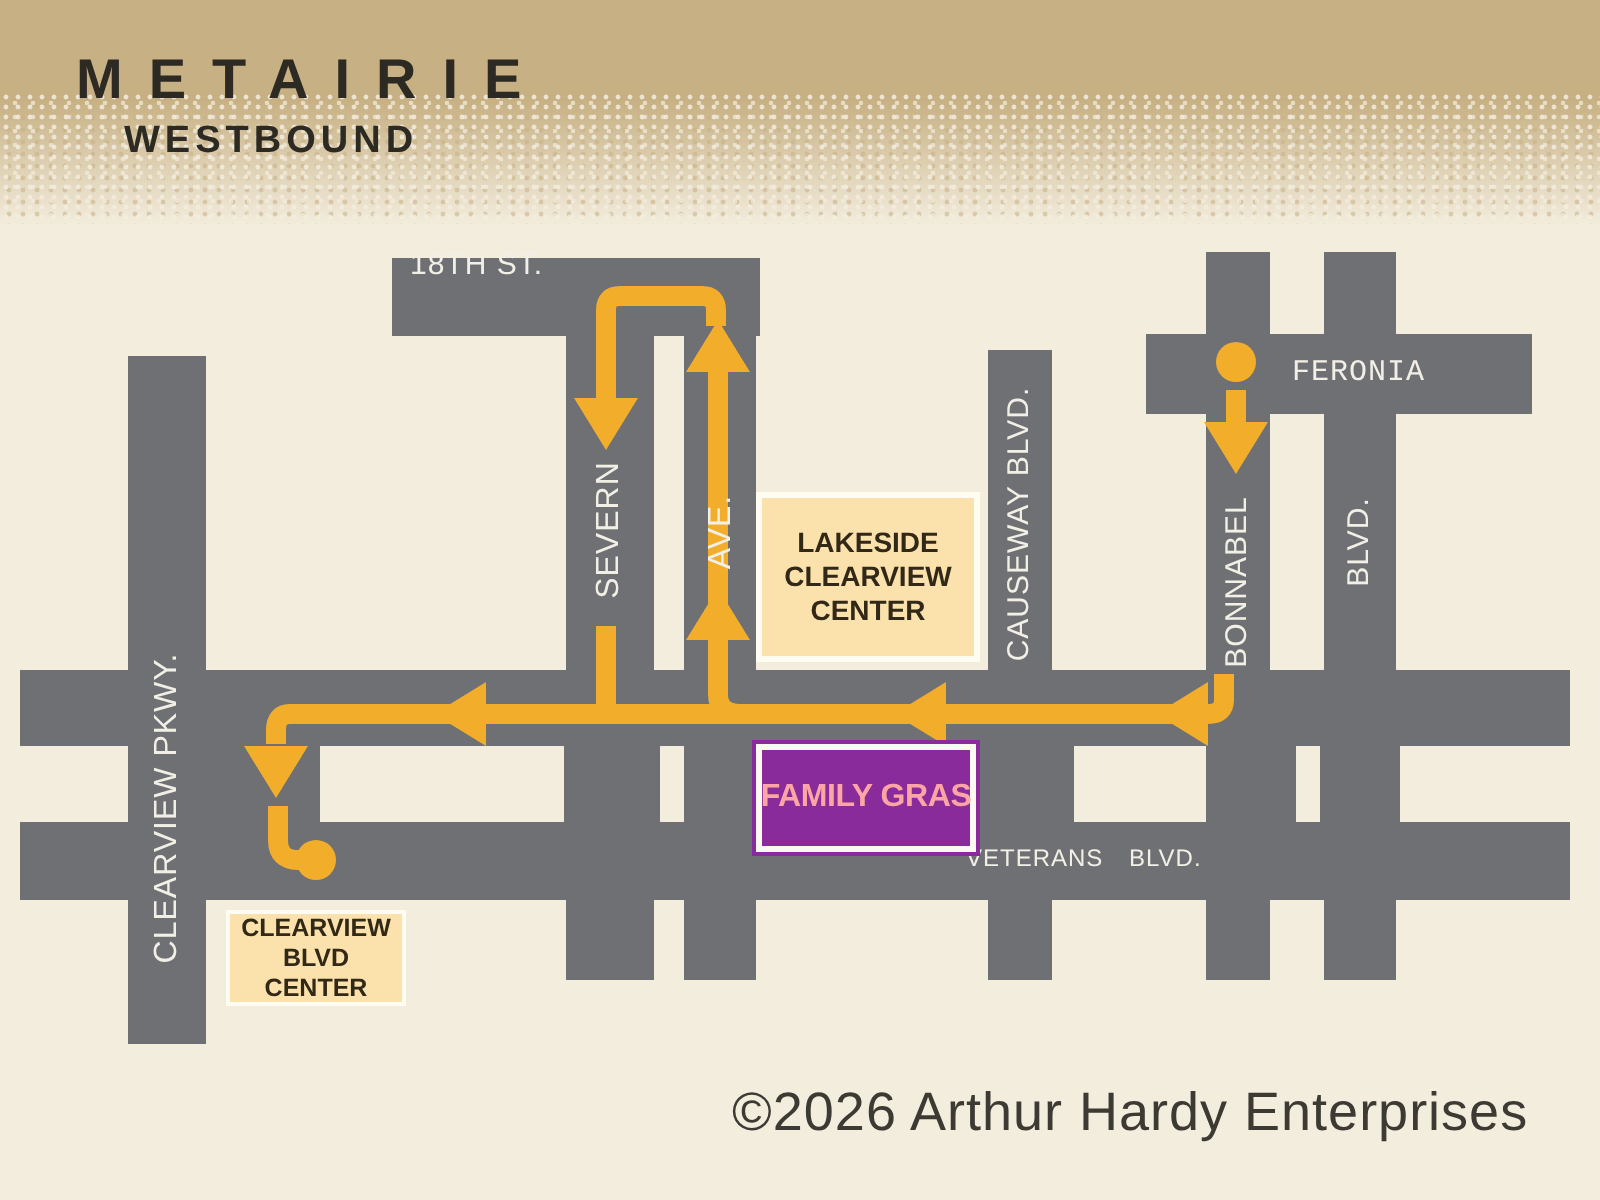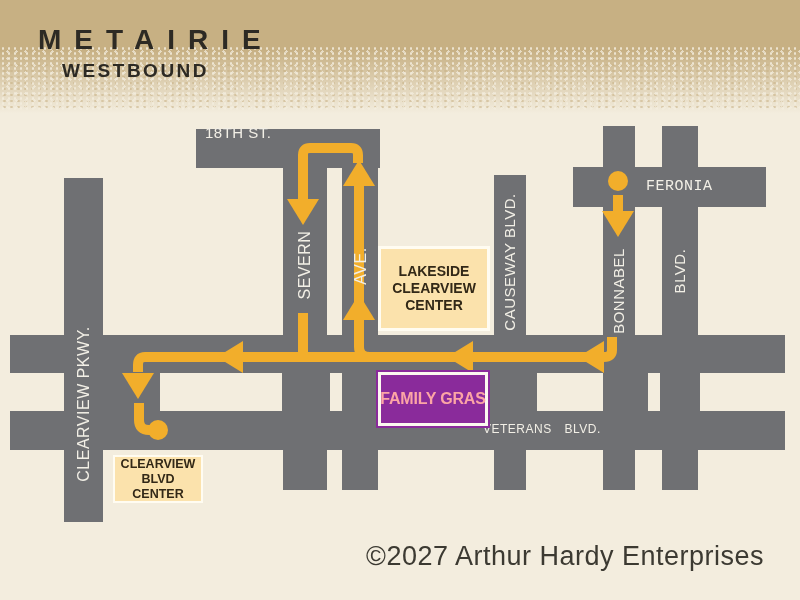--- a/index.html
+++ b/index.html
@@ -148,15 +148,15 @@
   </div>
   <div class="box-family-gras">
     <span>FAMILY GRAS</span>
   </div>
   <div class="box box-clearview-city">
     <span class="bline">CLEARVIEW</span>
     <span class="bline">BLVD</span>
     <span class="bline">CENTER</span>
   </div>
 
-  <div class="copyright">©2027 Arthur Hardy Enterprises</div>
+  <div class="copyright">©2026 Arthur Hardy Enterprises</div>
 
 </div>
 
 </body></html>

